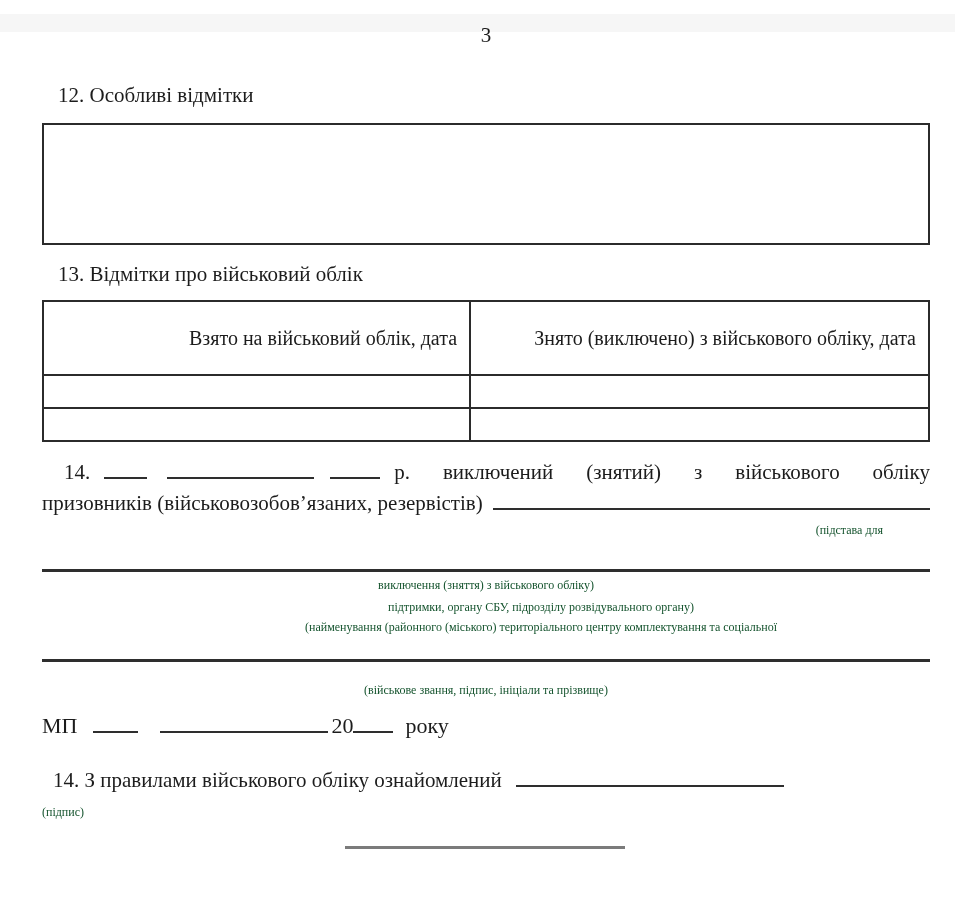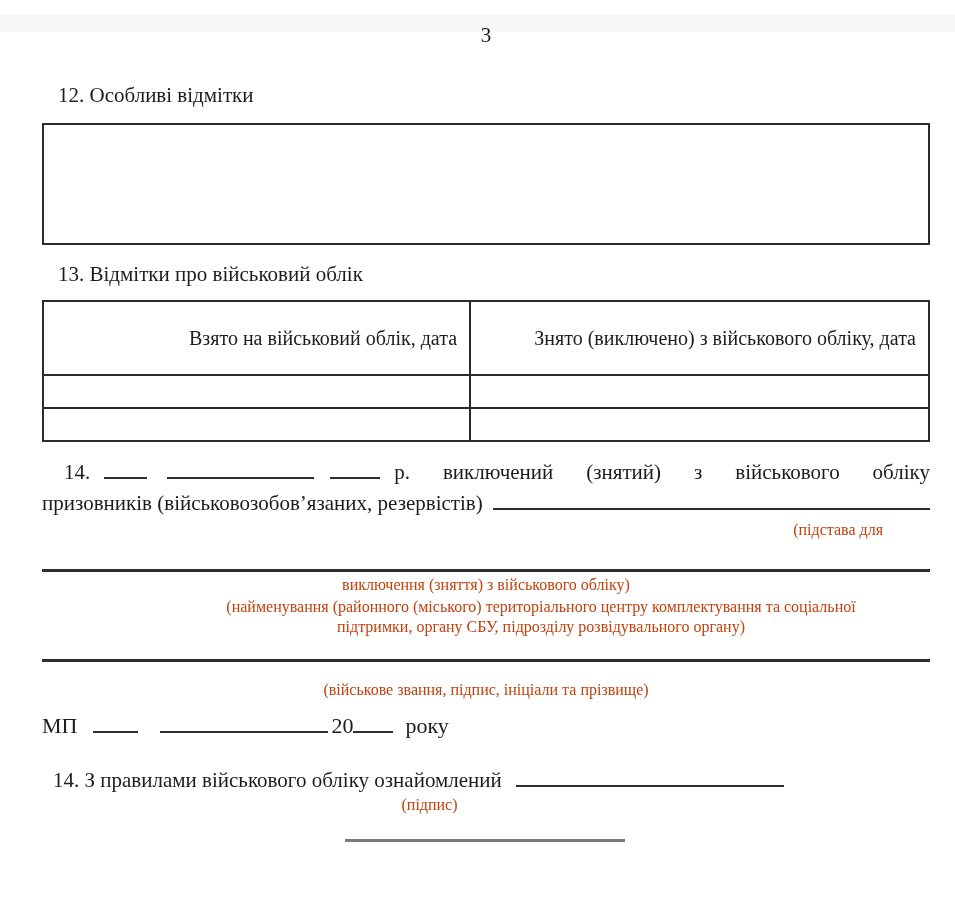--- a/index.html
+++ b/index.html
@@ -34,41 +34,41 @@
   .l14a { display:flex; align-items:baseline; padding-left:6px;margin-left:16px; }
   .n14 { flex:0 0 auto; }
   .b14a { width:43px;  margin-left:14px; flex:0 0 auto; }
   .b14b { width:147px; margin-left:20px; flex:0 0 auto; }
   .b14c { width:50px;  margin-left:16px; flex:0 0 auto; }
   .t14 { flex:1 1 auto; margin-left:14px; text-align:justify; text-align-last:justify; word-spacing:0.25em; }
   .l14b { display:flex; align-items:baseline; }
   .l14b .txt { flex:0 0 auto; }
   .l14b .blank { margin-left:10px; }
 
-  .cap { font-size:16px; line-height:20px; color:#c2410c; }
+  .cap { font-size:12px; line-height:20px; color:#14532d; }
   .cap-basis { text-align:right; padding-right:47px; margin-top:2px; }
   .rule1 { margin-top:29px; border-bottom:3px solid #2e2e2e; height:0; }
   .cap-excl { text-align:center; margin-top:3px; }
 
   .krow { display:flex; align-items:baseline; margin-top:56px; margin-left:13px; font-size:22px; line-height:30px; }
   .krow .blank { margin-left:14px; }
   .kcap { text-align:center; padding-left:110px; margin-top:2px; }
   .rule2 { margin-top:22px; border-bottom:3px solid #2e2e2e; height:0; }
   .cap-rank { text-align:center; margin-top:18px; }
 
   .mprow { display:flex; align-items:baseline; margin-top:9px; font-size:22px; line-height:30px; }
   .bmp1 { width:45px;  margin-left:16px; flex:0 0 auto; }
   .bmp2 { width:168px; margin-left:22px; flex:0 0 auto; }
   .y20  { margin-left:3px; flex:0 0 auto; }
   .bmp3 { width:40px;  flex:0 0 auto; }
   .yword { margin-left:12px; flex:0 0 auto; }
 
   .i15row { display:flex; align-items:baseline; margin-top:23px; margin-left:11px; font-size:21px; line-height:30px; }
   .b15 { width:268px; margin-left:14px; flex:0 0 auto; }
-  .cap-sign { text-align:center; padding-right:113px; margin-top:0; }
+  .cap-sign { text-align:left; padding-right:113px; margin-top:7px; }
 
   .bottomline { margin-top:24px; margin-left:303px; width:280px; border-bottom:3px solid #7b7b7b; height:0; }
 </style>
 </head>
 <body>
 
 <div class="page">
   <div class="band"></div>
 
   <div class="pagenum">3</div>
@@ -113,22 +113,22 @@
     <div class="l14b">
       <span class="txt">призовників (військовозобов’язаних, резервістів)</span>
       <span class="blank grow"></span>
     </div>
     <div class="cap cap-basis">(підстава для</div>
     <div class="rule1"></div>
     <div class="cap cap-excl">виключення (зняття) з військового обліку)</div>
   </div>
 
   <div class="cap kcap">
+    <div>підтримки, органу СБУ, підрозділу розвідувального органу)</div>
     <div>(найменування (районного (міського) територіального центру комплектування та соціальної</div>
-    <div>підтримки, органу СБУ, підрозділу розвідувального органу)</div>
   </div>
 
   <div class="rule2"></div>
   <div class="cap cap-rank">(військове звання, підпис, ініціали та прізвище)</div>
 
   <div class="mprow">
     <span>МП</span>
     <span class="blank bmp1"></span>
     <span class="blank bmp2"></span>
     <span class="y20">20</span>

